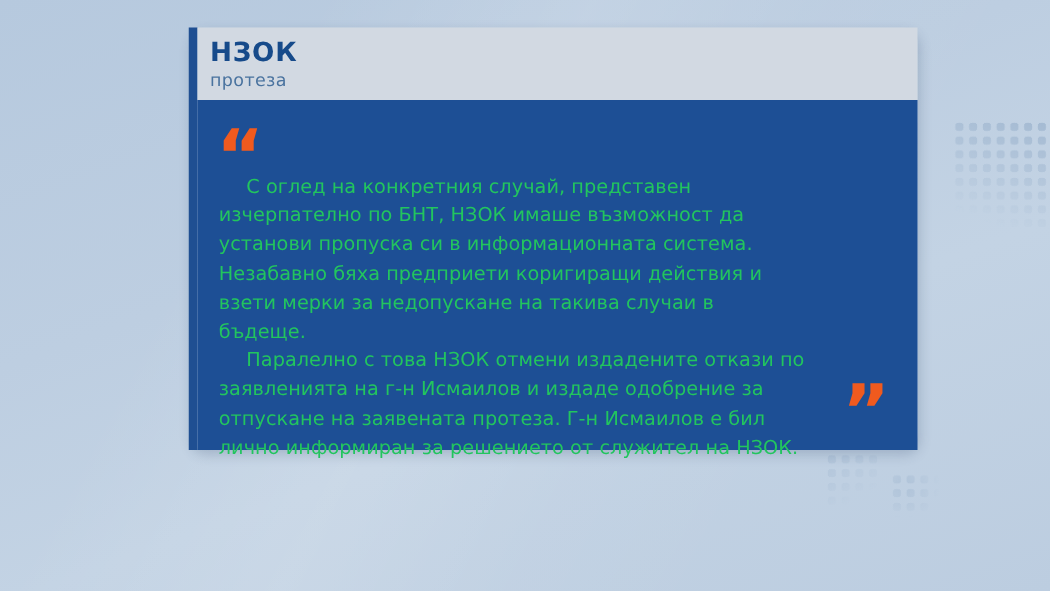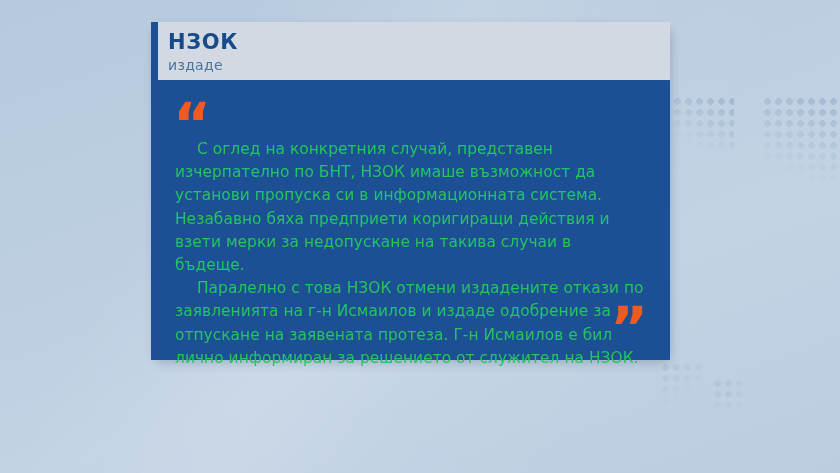--- a/index.html
+++ b/index.html
@@ -69,21 +69,21 @@
     opacity: .28;
     -webkit-mask-image: radial-gradient(circle at 30% 30%, #000 10%, transparent 74%);
             mask-image: radial-gradient(circle at 30% 30%, #000 10%, transparent 74%);
   }
 
   
   .card {
     position: absolute;
     left: 151px;
     top: 22px;
-    width: 519px;
+    width: 583px;
     height: 338px;
     box-shadow: 2px 4px 9px rgba(44, 70, 105, 0.22);
     border-radius: 12px;
   }
   
   .card-rail {
     position: absolute;
     left: 0; top: 0;
     width: 7px;
     height: 100%;
@@ -178,21 +178,21 @@
   <div class="dots dots-c"></div>
   <div class="dots dots-d"></div>
 
   <div class="card">
 
     <div class="card-rail"></div>
 
     <div class="card-header">
       <div class="brand">
         <div class="brand-name">НЗОК</div>
-        <div class="brand-sub">издаде</div>
+        <div class="brand-sub">протеза</div>
       </div>
     </div>
 
     <div class="card-body">
 
       <div class="qmark qmark-open">“</div>
 
       <div class="quote-text">
         <p>С оглед на конкретния случай, представен изчерпателно по БНТ, НЗОК имаше възможност да установи пропуска си в информационната система. Незабавно бяха предприети коригиращи действия и взети мерки за недопускане на такива случаи в бъдеще.</p>
         <p>Паралелно с това НЗОК отмени издадените откази по заявленията на г-н Исмаилов и издаде одобрение за отпускане на заявената протеза. Г-н Исмаилов е бил лично информиран за решението от служител на НЗОК.</p>

